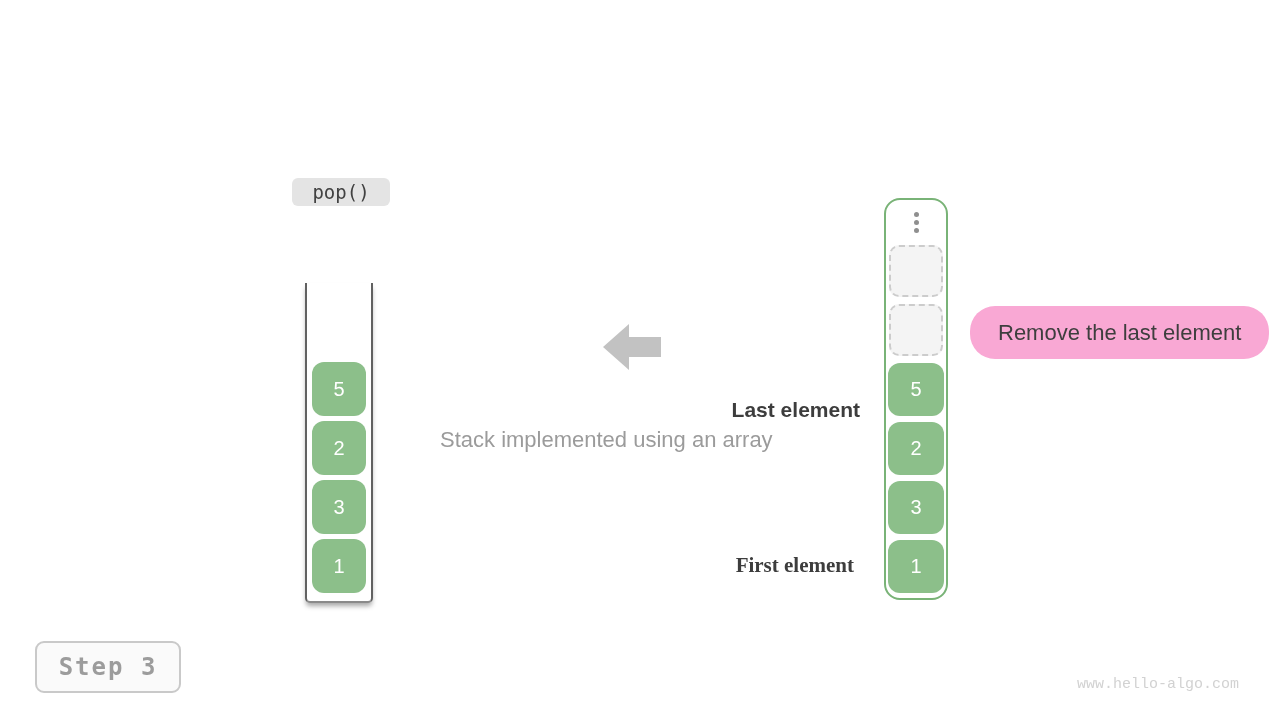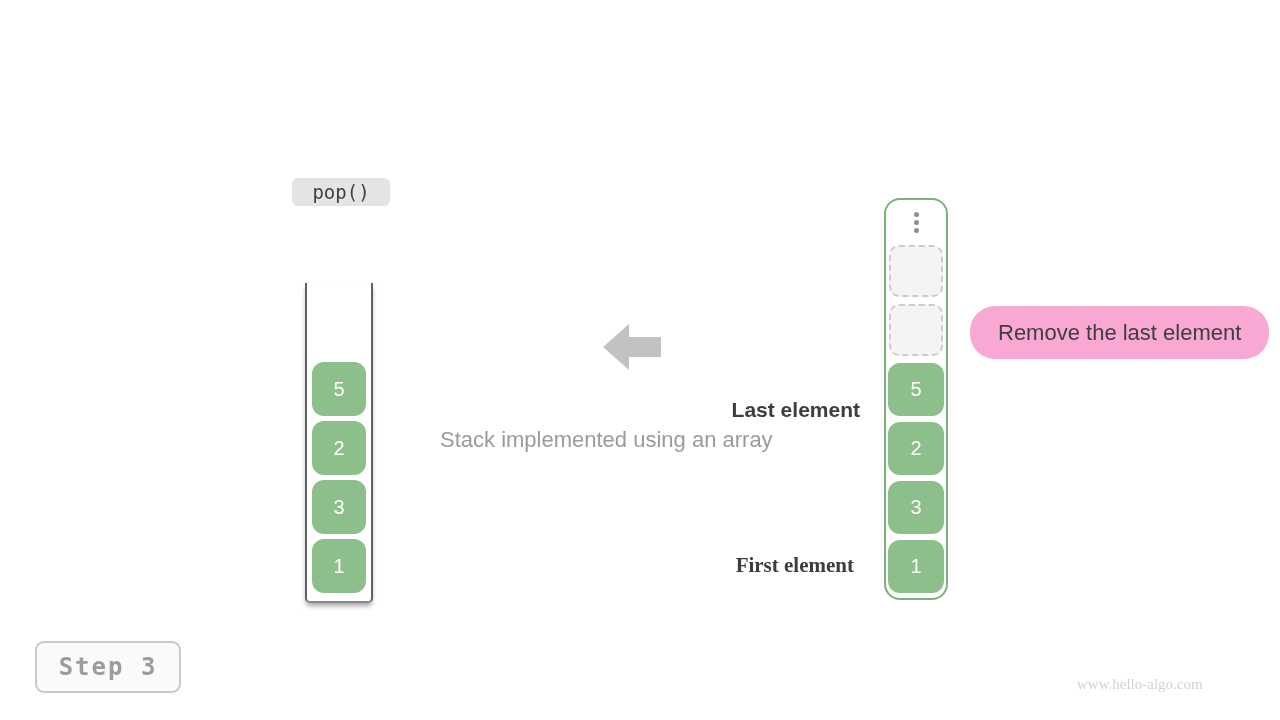--- a/index.html
+++ b/index.html
@@ -114,21 +114,21 @@
     display: flex; align-items: center; justify-content: center;
     font-family: "DejaVu Sans Mono", monospace;
     font-size: 24px; font-weight: 700; color: #9c9c9c;
     letter-spacing: 2px;
     text-align: right;
   }
 
   
   .watermark {
     left: 1077px; top: 676px;
-    font-family: Liberation Serif, serif;
+    font-family: Liberation Mono, monospace;
     font-size: 15px; color: #d2d2d2;
     white-space: nowrap;
   }
 </style>
 </head>
 <body>
 
 <div class="abs op-label">pop()</div>
 
 <div class="abs stack-container">

